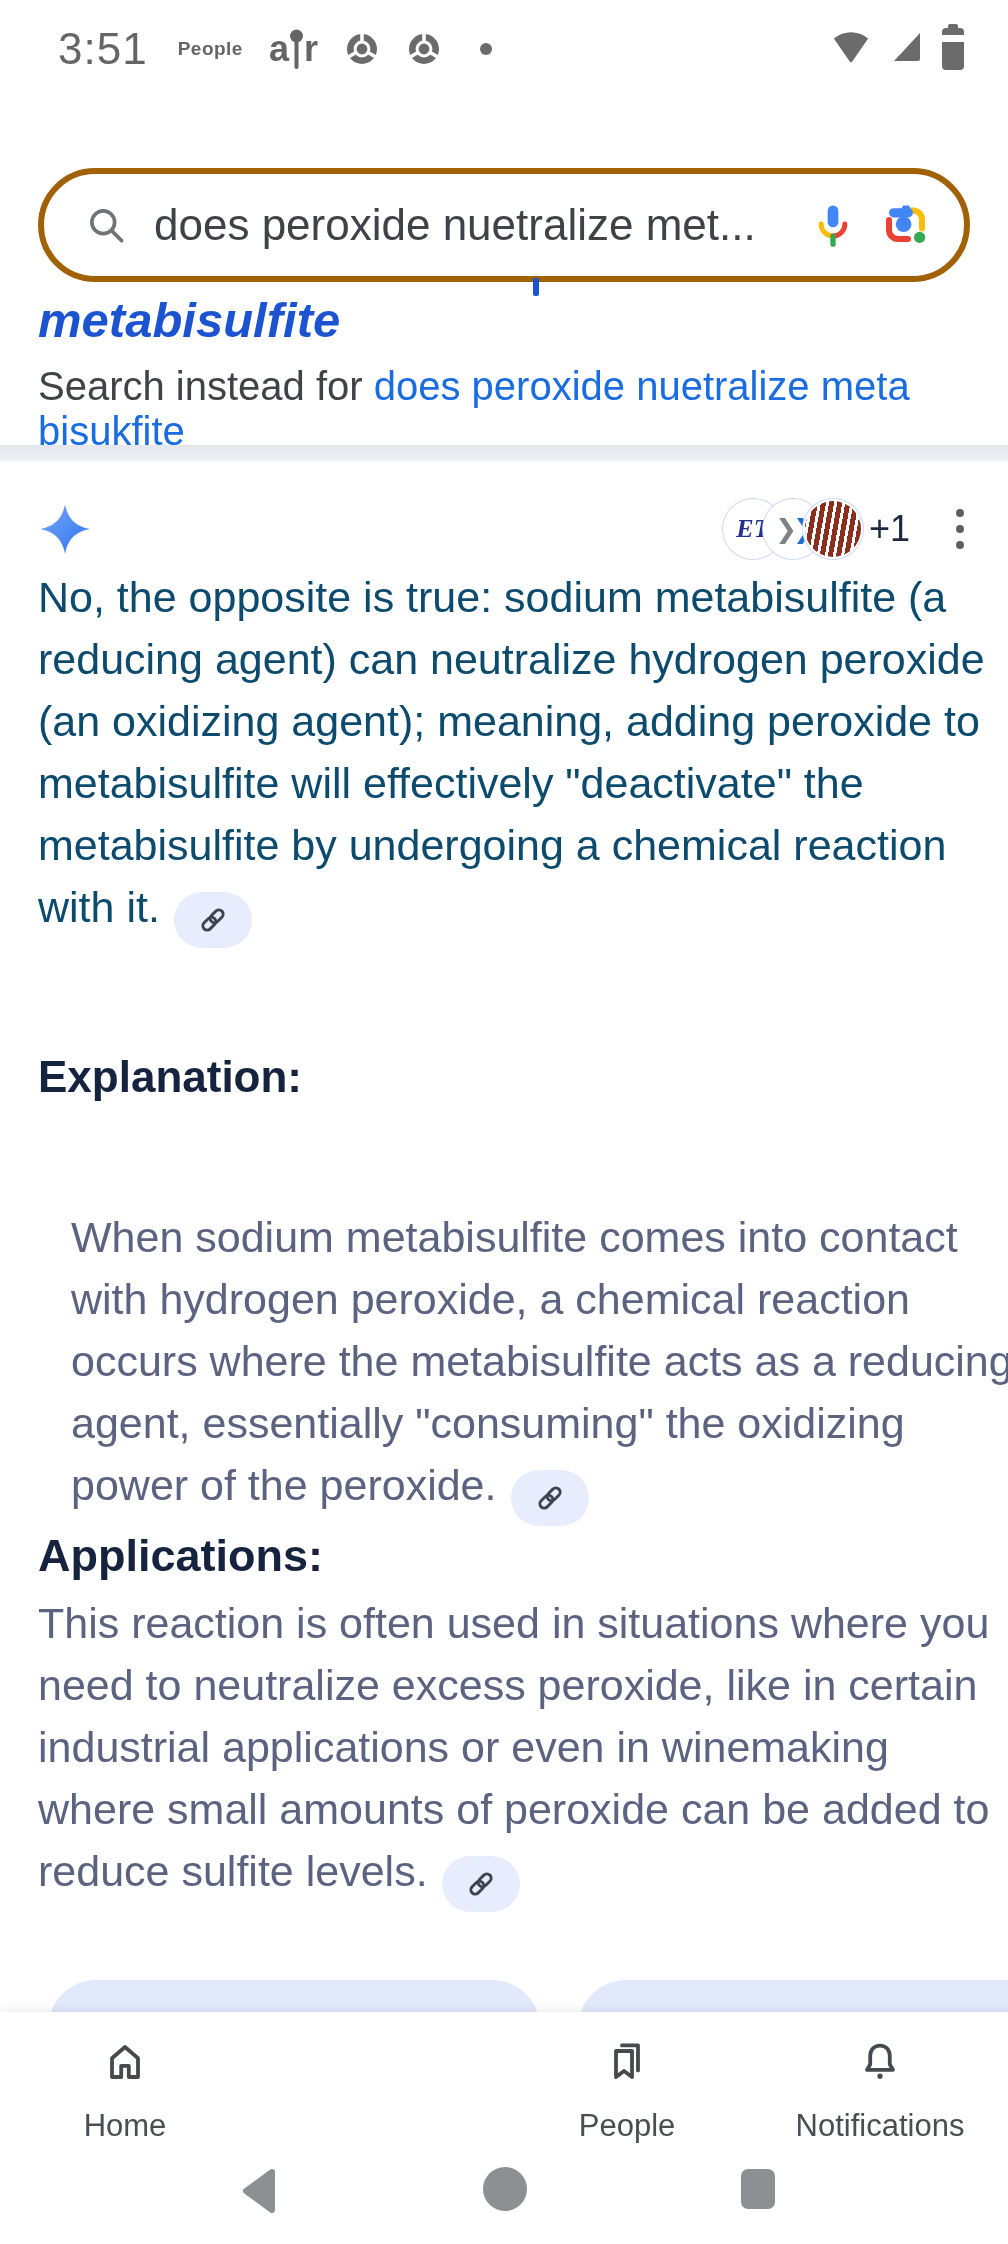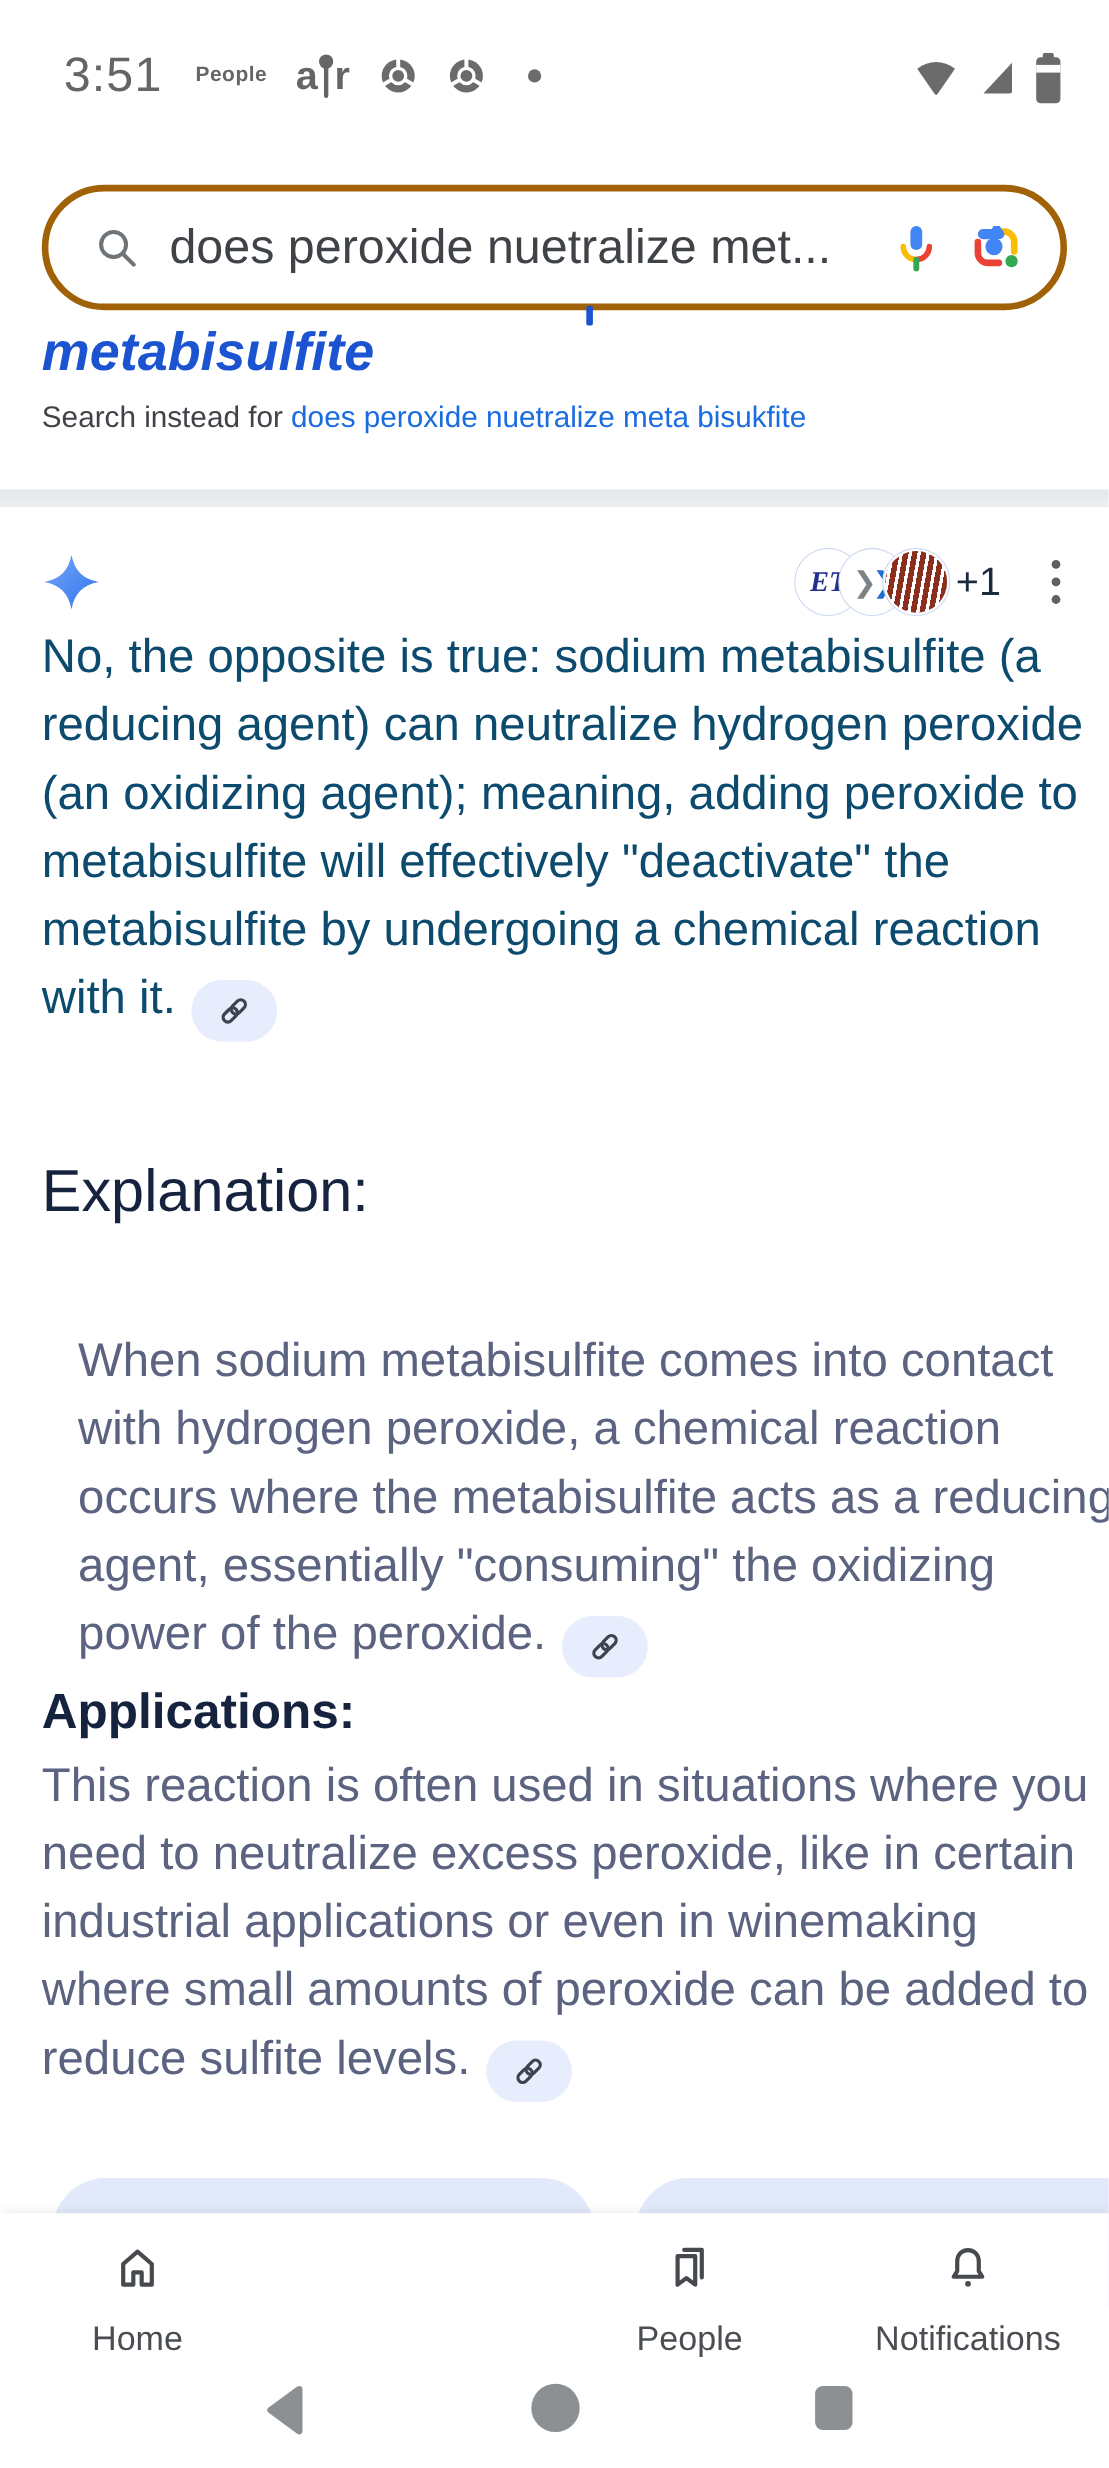--- a/index.html
+++ b/index.html
@@ -1,36 +1,36 @@
 <!DOCTYPE html>
 <html><head>
 <meta charset="utf-8">
 <style>
   html,body{margin:0;padding:0;background:#fff;}
   .screen{
     position:relative;width:1008px;height:2244px;overflow:hidden;background:#fff;
     font-family:"Liberation Sans","DejaVu Sans",sans-serif;
   }
   
-  .statusbar{position:absolute;left:0;top:24px;right:0;height:70px;display:flex;align-items:flex-end;padding:0 42px 0 58px;box-sizing:border-box;color:#656565;}
+  .statusbar{position:absolute;left:0;top:24px;right:0;height:70px;display:flex;align-items:flex-start;padding:0 42px 0 58px;box-sizing:border-box;color:#656565;}
   .sb-left{display:flex;align-items:center;}
   .sb-time{font-size:44px;letter-spacing:1px;}
   .sb-people{font-size:19px;font-weight:700;margin-left:30px;letter-spacing:.5px;}
   .sb-air{display:flex;align-items:center;margin-left:26px;font-size:36px;font-weight:700;}
   .sb-air svg{margin:0 1px;}
   .sb-chrome{margin-left:26px;}
   .sb-dot{width:12px;height:12px;border-radius:50%;background:#6b6b6b;margin-left:38px;}
   .sb-right{margin-left:auto;display:flex;align-items:center;gap:14px;}
   
   .searchbar{position:absolute;left:38px;top:168px;width:932px;height:114px;box-sizing:border-box;border:6px solid #a16207;border-radius:57px;background:#fff;display:flex;align-items:center;padding:0 34px 0 40px;gap:26px;}
   .query{flex:1;font-size:44px;color:#3f4348;white-space:nowrap;overflow:hidden;}
   
   .frag{position:absolute;left:533px;top:278px;width:6px;height:18px;background:#1b53d0;border-radius:2px;}
   .shown-term{position:absolute;left:38px;top:292px;font-size:49px;font-weight:700;font-style:italic;color:#1b53d0;}
-  .search-instead{position:absolute;left:38px;top:364px;font-size:27px;color:#3f4348;}
+  .search-instead{position:absolute;left:38px;top:364px;font-size:40px;color:#3f4348;}
   .search-instead a{color:#1a6ce1;text-decoration:none;}
   .divider{position:absolute;left:0;top:445px;width:100%;height:16px;background:linear-gradient(#e4e7eb,#edeff2);}
   
   .ai-header{position:absolute;left:38px;top:496px;width:932px;height:66px;display:flex;align-items:center;}
   .ai-title{margin-left:16px;font-size:45px;font-weight:500;color:#1d2a3e;letter-spacing:.5px;}
   .src-group{margin-left:auto;display:flex;align-items:center;}
   .fav{width:56px;height:56px;border-radius:50%;background:#fff;box-shadow:0 0 0 2px #fff,0 0 0 3px #cdd9f2;display:flex;align-items:center;justify-content:center;overflow:hidden;}
   .fav+.fav{margin-left:-16px;}
   .fav-et i{font-style:italic;font-weight:700;font-size:26px;color:#22318f;font-family:"Liberation Serif",serif;}
   .fav-chev{font-weight:700;font-size:26px;letter-spacing:-4px;}
@@ -38,21 +38,21 @@
   .fav-chev .c2{color:#1f6fd2;}
   .fav-stripes{background:repeating-linear-gradient(100deg,#8c2e1d 0 5px,#fff 5px 8px);}
   .more-count{font-size:36px;color:#1d2a3e;margin-left:8px;}
   .kebab{margin-left:40px;display:flex;flex-direction:column;gap:8px;padding:6px;}
   .kebab i{width:8px;height:8px;border-radius:50%;background:#5d6166;}
   .ai-body{position:absolute;left:38px;width:960px;font-size:43px;line-height:62px;color:#0c4a6e;}
   .p1{top:566px;}
   .sec-body{color:#5b6380;}
   .p2{top:1206px;margin-left:33px;}
   .p3{top:1592px;}
-  .h-expl{position:absolute;left:38px;top:1052px;font-size:54px;font-weight:400;color:#16233e;}
+  .h-expl{position:absolute;left:38px;top:1052px;font-size:44px;font-weight:700;color:#16233e;}
   .h-sub{position:absolute;left:38px;font-size:45px;font-weight:700;color:#16233e;}
   .h-chem{top:1144px;}
   .h-app{top:1530px;}
   .chip{display:inline-flex;width:78px;height:56px;border-radius:28px;background:#e7edfc;align-items:center;justify-content:center;vertical-align:-14px;margin-left:14px;}
   
   .sug-pill{position:absolute;top:1980px;height:120px;border-radius:48px;background:#e2e9fb;}
   .sug-left{left:48px;width:492px;}
   .sug-right{left:578px;width:490px;}
   
   .navbar{position:absolute;left:0;top:2012px;width:100%;height:133px;background:#fff;box-shadow:0 -2px 10px rgba(60,64,67,.10);padding-left:16px;}

